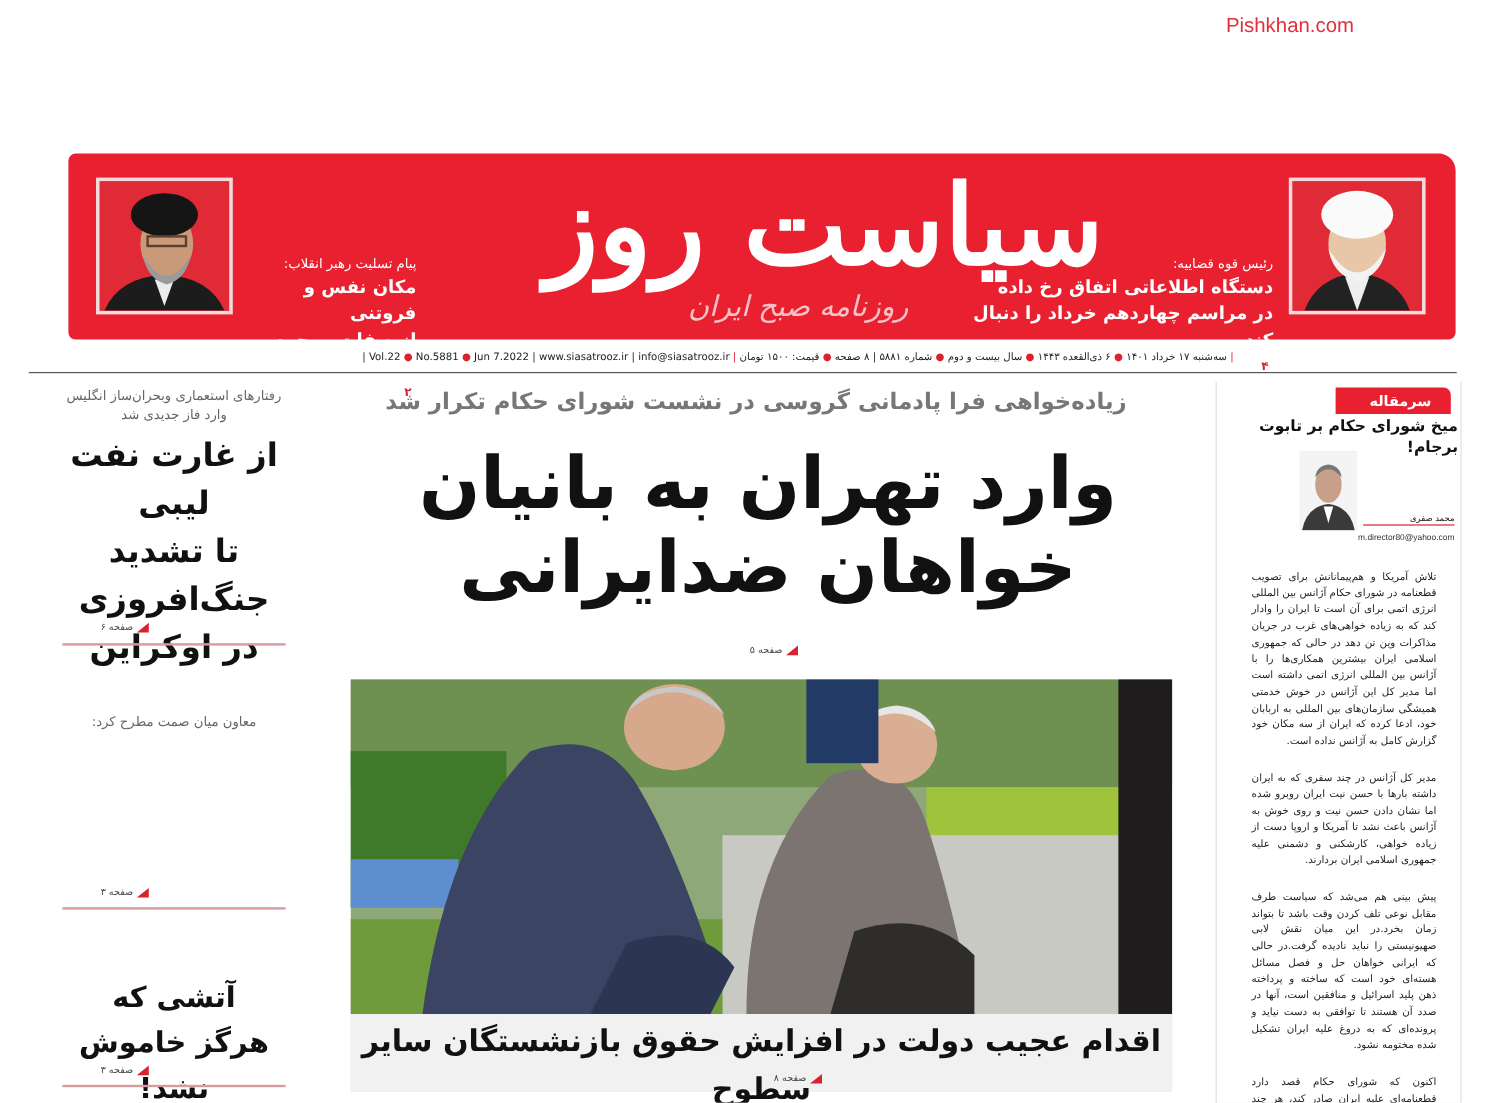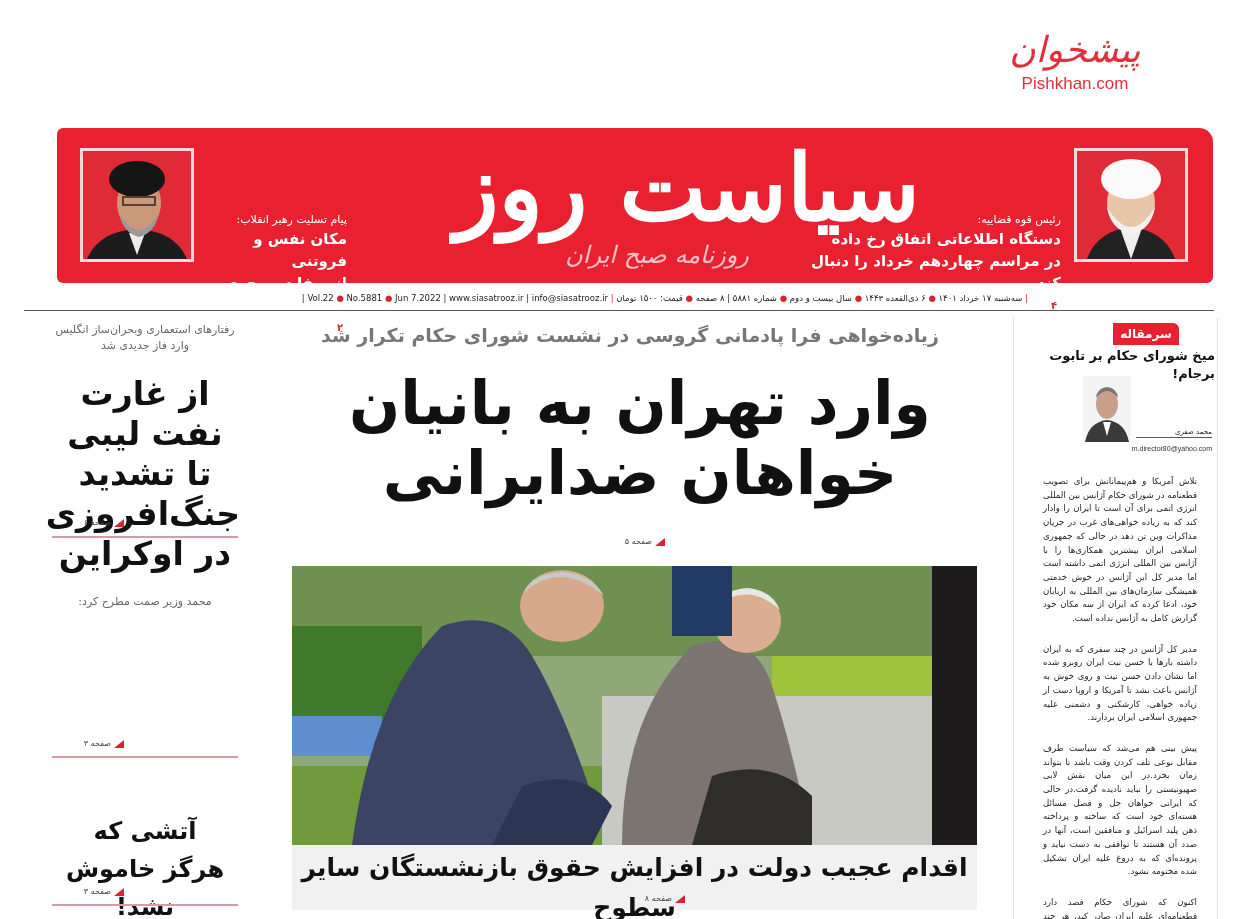--- a/index.html
+++ b/index.html
@@ -10,40 +10,40 @@
 
   
   .pk-logo { left:1000px; top:12px; width:150px; height:100px; text-align:center; }
   .pk-fa { font-family:"DejaVu Serif", serif; font-size:36px; color:#e2303a; font-style:italic; line-height:48px; margin-top:14px; }
   .pk-en { font-family:"Liberation Sans", sans-serif; font-size:17px; color:#e2303a; line-height:20px; }
 
   
   .masthead { left:57px; top:128px; width:1156px; height:155px; background:#e8202f; border-radius:6px 14px 6px 6px; }
   .mh-title { left:380px; top:0px; width:500px; text-align:center; color:#fff; font-family:"DejaVu Serif", serif;
               font-weight:bold; font-size:92px; line-height:120px; letter-spacing:-2px; }
-  .mh-sub { left:500px; top:112px; width:200px; text-align:center; color:#f6c2c6; font-family:"DejaVu Serif", serif;
+  .mh-sub { left:500px; top:112px; width:200px; text-align:right; color:#f6c2c6; font-family:"DejaVu Serif", serif;
             font-style:italic; font-size:24px; line-height:30px; }
 
   .portrait { width:108px; height:108px; border:3px solid #f4dada; background:#d9232f; overflow:hidden; }
   .portrait svg { display:block; }
   .mh-box-text { color:#fff; text-align:right;margin-top:36px; }
   .mh-kicker { font-size:11px; line-height:16px; }
   .mh-head { font-size:15px; font-weight:bold; line-height:22px; }
   .mh-page { margin-top:4px; font-size:11px; line-height:14px; }
   .pgbox { display:inline-block; background:#fff; color:#d9232f; width:14px; height:13px; text-align:center; font-size:10px; font-weight:bold; vertical-align:middle; }
   .chev { display:inline-block; color:#fff; font-size:13px; vertical-align:middle; margin:0 4px; }
 
   
   .infobar { left:293px; top:290px; width:735px; height:16px; font-size:8.5px; color:#222; line-height:16px; white-space:nowrap; }
   .infobar .bullet { color:#d9232f; }
   .rule { background:#555; height:1px; }
 
   
   .edit-col { left:1013px; top:318px; width:203px; height:601px; border:1px solid #e0e0e0; border-top:none; }
-  .edit-tag { left:1113px; top:323px; width:66px; height:22px; background:#e8202f; color:#fff; font-size:12px; font-weight:bold; text-align:center; line-height:22px; border-radius:0 6px 0 0; }
+  .edit-tag { left:1113px; top:323px; width:84px; height:22px; background:#e8202f; color:#fff; font-size:12px; font-weight:bold; text-align:center; line-height:22px; border-radius:0 6px 0 0;padding-left:12px; }
   .edit-title { left:1020px; top:347px; width:195px; text-align:right; font-size:13px; font-weight:bold; line-height:18px; }
   .author-photo { left:1083px; top:376px; width:48px; height:66px; background:#eee; overflow:hidden; }
   .author-name { left:1136px; top:427px; width:76px; text-align:right; font-size:7px; line-height:10px; border-bottom:1px solid #d9232f; }
   .author-email { left:1100px; top:444px; width:112px; text-align:right; font-size:7px; font-family:"Liberation Sans", sans-serif; color:#333; line-height:10px; }
   .edit-body { left:1026px; top:458px; width:188px; text-align:justify; direction:rtl; font-size:8.6px; line-height:13.7px; color:#222; }
   .edit-body p { margin:17px; }
 
   
   .left-story { text-align:center; direction:rtl; }
   .lk { font-size:11px; color:#666; line-height:16px; }
@@ -60,21 +60,20 @@
   
   .photo { left:292px; top:566px; width:685px; height:279px; overflow:hidden; }
   .photo-caption { left:292px; top:845px; width:685px; height:65px; background:#f1f1f1; }
   .cap-text { left:292px; top:848px; width:685px; text-align:center; direction:rtl; font-size:25px; font-weight:bold; color:#111; line-height:40px; }
   .cap-ref { left:615px; top:893px; width:70px; }
 </style>
 </head>
 <body>
 
 <div class="abs pk-logo">
-  <div class="pk-fa">پیشخوان</div>
   <div class="pk-en">Pishkhan.com</div>
 </div>
 
 <div class="abs masthead">
   <div class="abs mh-title">سیاست روز</div>
   <div class="abs mh-sub">روزنامه صبح ایران</div>
 
   <div class="abs portrait" style="left:1017px; top:20px;">
     <svg width="108" height="108" viewBox="0 0 108 108">
       <rect width="108" height="108" fill="#e02a36"></rect>
@@ -143,32 +142,32 @@
 <div class="abs author-email">m.director80@yahoo.com</div>
 <div class="abs edit-body">
   <p>تلاش آمریکا و هم‌پیمانانش برای تصویب قطعنامه در شورای حکام آژانس بین المللی انرژی اتمی برای آن است تا ایران را وادار کند که به زیاده خواهی‌های غرب در جریان مذاکرات وین تن دهد در حالی که جمهوری اسلامی ایران بیشترین همکاری‌ها را با آژانس بین المللی انرژی اتمی داشته است اما مدیر کل این آژانس در خوش خدمتی همیشگی سازمان‌های بین المللی به اربابان خود، ادعا کرده که ایران از سه مکان خود گزارش کامل به آژانس نداده است.</p>
   <p>مدیر کل آژانس در چند سفری که به ایران داشته بارها با حسن نیت ایران روبرو شده اما نشان دادن حسن نیت و روی خوش به آژانس باعث نشد تا آمریکا و اروپا دست از زیاده خواهی، کارشکنی و دشمنی علیه جمهوری اسلامی ایران بردارند.</p>
   <p>پیش بینی هم می‌شد که سیاست طرف مقابل نوعی تلف کردن وقت باشد تا بتواند زمان بخرد.در این میان نقش لابی صهیونیستی را نباید نادیده گرفت.در حالی که ایرانی خواهان حل و فصل مسائل هسته‌ای خود است که ساخته و پرداخته ذهن پلید اسرائیل و منافقین است، آنها در صدد آن هستند تا توافقی به دست نیاید و پرونده‌ای که به دروغ علیه ایران تشکیل شده مختومه نشود.</p>
   <p>اکنون که شورای حکام قصد دارد قطعنامه‌ای علیه ایران صادر کند، هر چند این قطعنامه‌ها قدرت اجرای و عملیاتی شدن ندارد، جمهوری اسلامی ایران نیز در صورت صدور قطعنامه پاسخ‌های لازم را در دست دارد تا از آنها برای مقابله با چنین دسیسه‌های بهره ببرد. روسیه و چین با اقدام غرب علیه ایران برای صدور قطعنامه مخالفند و نشست‌هایی که در این چند روز قرار است برگزار شود پرچالش و پر تلاش می‌دانند.</p>
 </div>
 
 <div class="abs left-story" style="left:50px; top:322px; width:190px;">
   <div class="lk">رفتارهای استعماری وبحران‌ساز انگلیس وارد فاز جدیدی شد</div>
-  <div class="lh" style="font-size:33px; line-height:40px; margin-top:20px;">
+  <div class="lh" style="font-size:27px; line-height:40px; margin-top:6px;">
     <div>از غارت نفت لیبی</div>
     <div>تا تشدید</div>
     <div>جنگ‌افروزی</div>
     <div>در اوکراین</div>
   </div>
 </div>
 <div class="abs page-ref" style="left:54px; top:517px; width:70px;"><span class="tri"></span><span>صفحه ۶</span></div>
 <div class="abs sep" style="left:52px; top:536px; width:186px;"></div>
 
 <div class="abs left-story" style="left:50px; top:594px; width:190px;">
-  <div class="lk">محمد وزیر صمت مطرح کرد:</div>
+  <div class="lk">معاون میان صمت مطرح کرد:</div>
 </div>
 <div class="abs page-ref" style="left:54px; top:738px; width:70px;"><span class="tri"></span><span>صفحه ۳</span></div>
 <div class="abs sep" style="left:52px; top:756px; width:186px;"></div>
 
 <div class="abs left-story" style="left:50px; top:812px; width:190px;">
   <div class="lh" style="font-size:24px; line-height:38px;">
     <div>آتشی که</div>
     <div>هرگز خاموش نشد!</div>
   </div>
 </div>

